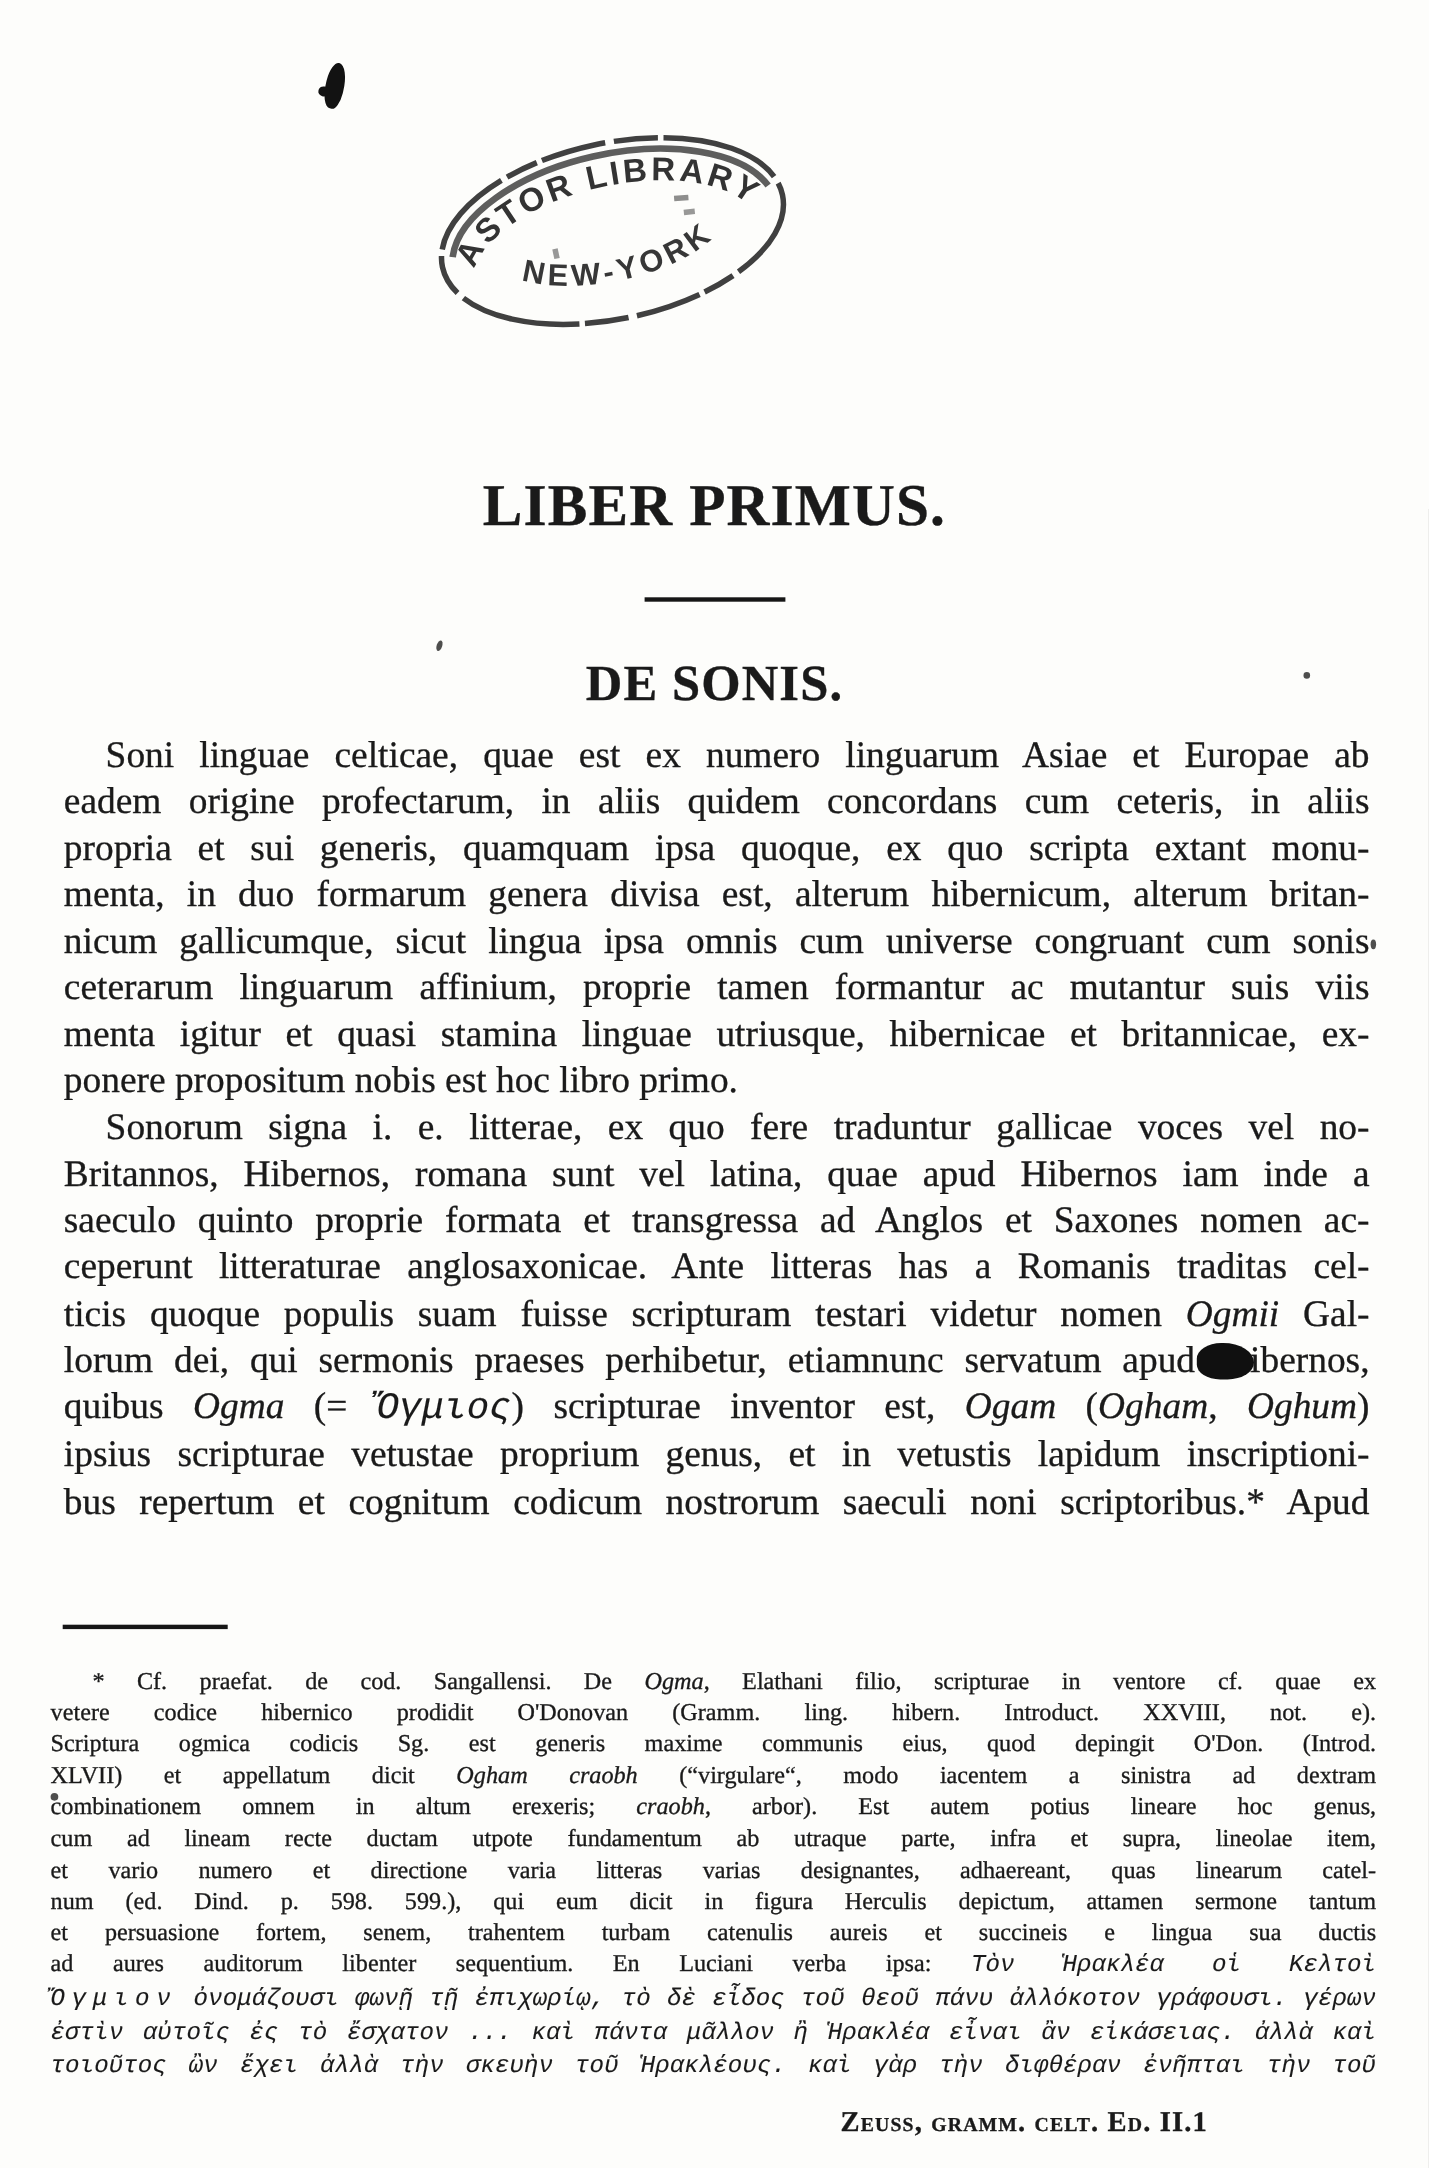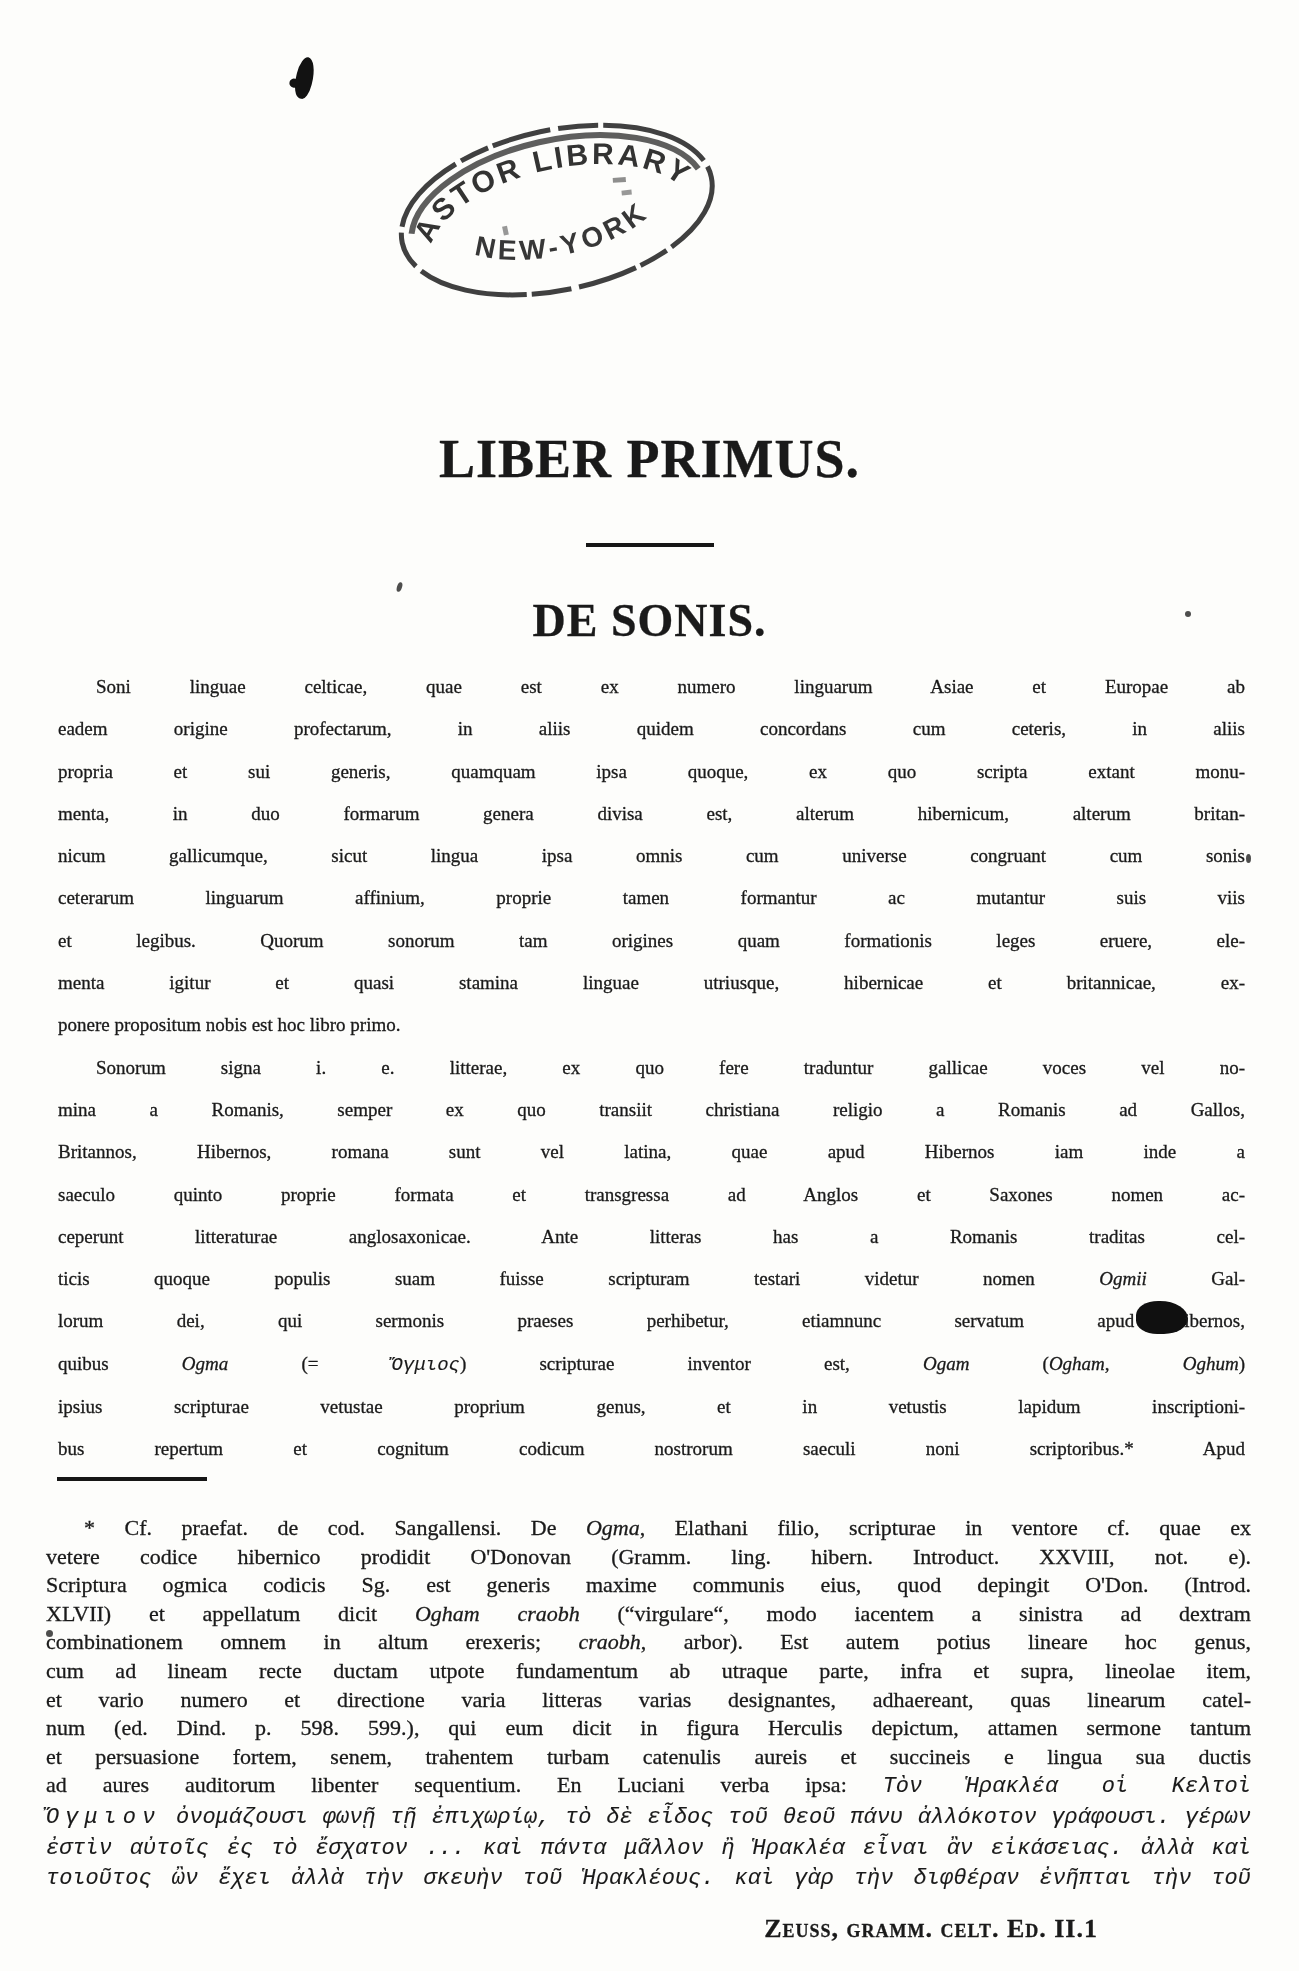--- a/index.html
+++ b/index.html
@@ -33,21 +33,21 @@
     position:absolute; left:50%; top:543px; width:128px; height:4px;
     margin-left:-64px; background:#161616;
   }
   .section-heading {
     position:absolute; left:0; top:594px; width:100%; text-align:center;
     font-size:46px; font-weight:bold; letter-spacing:1px;
   }
 
   .main-text {
     position:absolute; left:58px; top:666px; width:1187px;
-    font-size:19px; line-height:42.3px;
+    font-size:34px; line-height:42.3px;
   }
   .footnote-rule {
     position:absolute; left:57px; top:1477px; width:150px; height:4px; background:#161616;
   }
   .footnote {
     position:absolute; left:46px; top:1514px; width:1205px;
     font-size:22px; line-height:28.6px;
   }
 
   .line { text-align:justify; text-align-last:justify; }
@@ -102,27 +102,25 @@
   <div class="section-heading">DE SONIS.</div>
 
   <div class="main-text">
     <div id="para-1">
         <div class="line ind"><span>Soni linguae celticae, quae est ex numero linguarum Asiae et Europae ab</span></div>
         <div class="line"><span>eadem origine profectarum, in aliis quidem concordans cum ceteris, in aliis</span></div>
         <div class="line"><span>propria et sui generis, quamquam ipsa quoque, ex quo scripta extant monu-</span></div>
         <div class="line"><span>menta, in duo formarum genera divisa est, alterum hibernicum, alterum britan-</span></div>
         <div class="line"><span>nicum gallicumque, sicut lingua ipsa omnis cum universe congruant cum sonis</span></div>
         <div class="line"><span>ceterarum linguarum affinium, proprie tamen formantur ac mutantur suis viis</span></div>
-        <div class="line"><span>et legibus.  Quorum sonorum tam origines quam formationis leges eruere, ele-</span></div>
         <div class="line"><span>menta igitur et quasi stamina linguae utriusque, hibernicae et britannicae, ex-</span></div>
         <div class="line nj"><span>ponere propositum nobis est hoc libro primo.</span></div>
       </div>
     <div id="para-2">
         <div class="line ind"><span>Sonorum signa i. e. litterae, ex quo fere traduntur gallicae voces vel no-</span></div>
-        <div class="line"><span>mina a Romanis, semper ex quo transiit christiana religio a Romanis ad Gallos,</span></div>
         <div class="line"><span>Britannos, Hibernos, romana sunt vel latina, quae apud Hibernos iam inde a</span></div>
         <div class="line"><span>saeculo quinto proprie formata et transgressa ad Anglos et Saxones nomen ac-</span></div>
         <div class="line"><span>ceperunt litteraturae anglosaxonicae.  Ante litteras has a Romanis traditas cel-</span></div>
         <div class="line"><span>ticis quoque populis suam fuisse scripturam testari videtur nomen </span><span class="it">Ogmii</span><span> Gal-</span></div>
         <div class="line"><span>lorum dei, qui sermonis praeses perhibetur, etiamnunc servatum apud</span><span class="blot"></span><span>ibernos,</span></div>
         <div class="line"><span>quibus </span><span class="it">Ogma</span><span> (= </span><span class="gr">Ὄγμιος</span><span>) scripturae inventor est, </span><span class="it">Ogam</span><span> (</span><span class="it">Ogham</span><span>, </span><span class="it">Oghum</span><span>)</span></div>
         <div class="line"><span>ipsius scripturae vetustae proprium genus, et in vetustis lapidum inscriptioni-</span></div>
         <div class="line"><span>bus repertum et cognitum codicum nostrorum saeculi noni scriptoribus.*  Apud</span></div>
       </div>
   </div>

